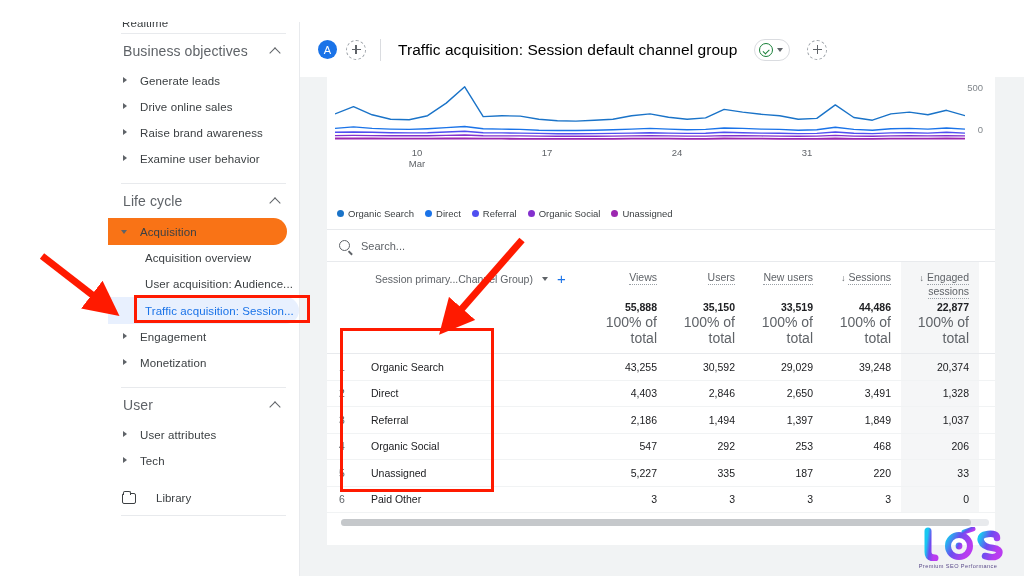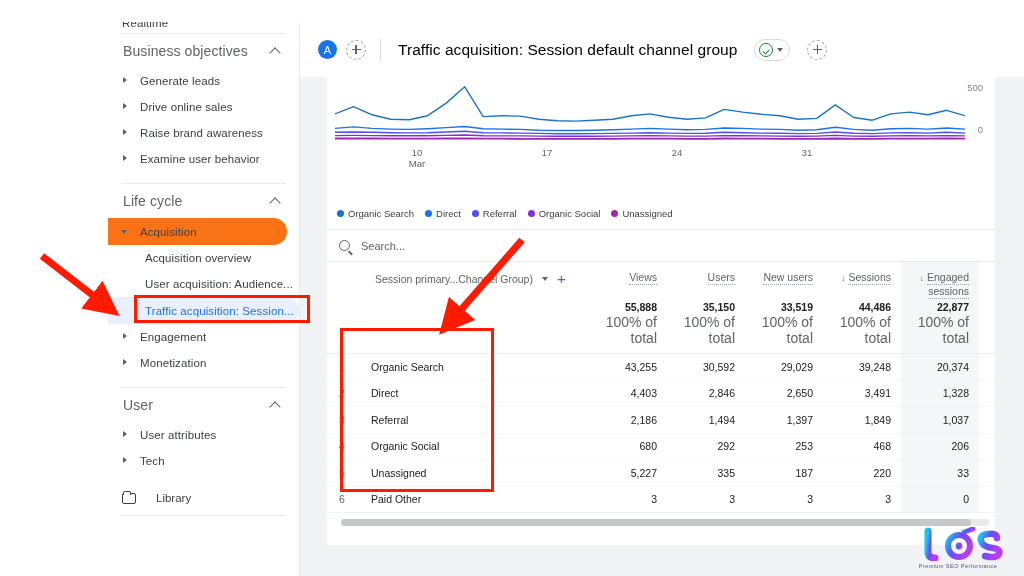--- a/index.html
+++ b/index.html
@@ -454,21 +454,21 @@
               <div class="c-num">1,494</div>
               <div class="c-num">1,397</div>
               <div class="c-num">1,849</div>
               <div class="c-num hi-col">1,037</div>
             </div>
             <div class="tr">
               <div class="c-dim">
                 <span class="idx">4</span>
                 <span class="nm">Organic Social</span>
               </div>
-              <div class="c-num">680</div>
+              <div class="c-num">547</div>
               <div class="c-num">292</div>
               <div class="c-num">253</div>
               <div class="c-num">468</div>
               <div class="c-num hi-col">206</div>
             </div>
             <div class="tr">
               <div class="c-dim">
                 <span class="idx">5</span>
                 <span class="nm">Unassigned</span>
               </div>

